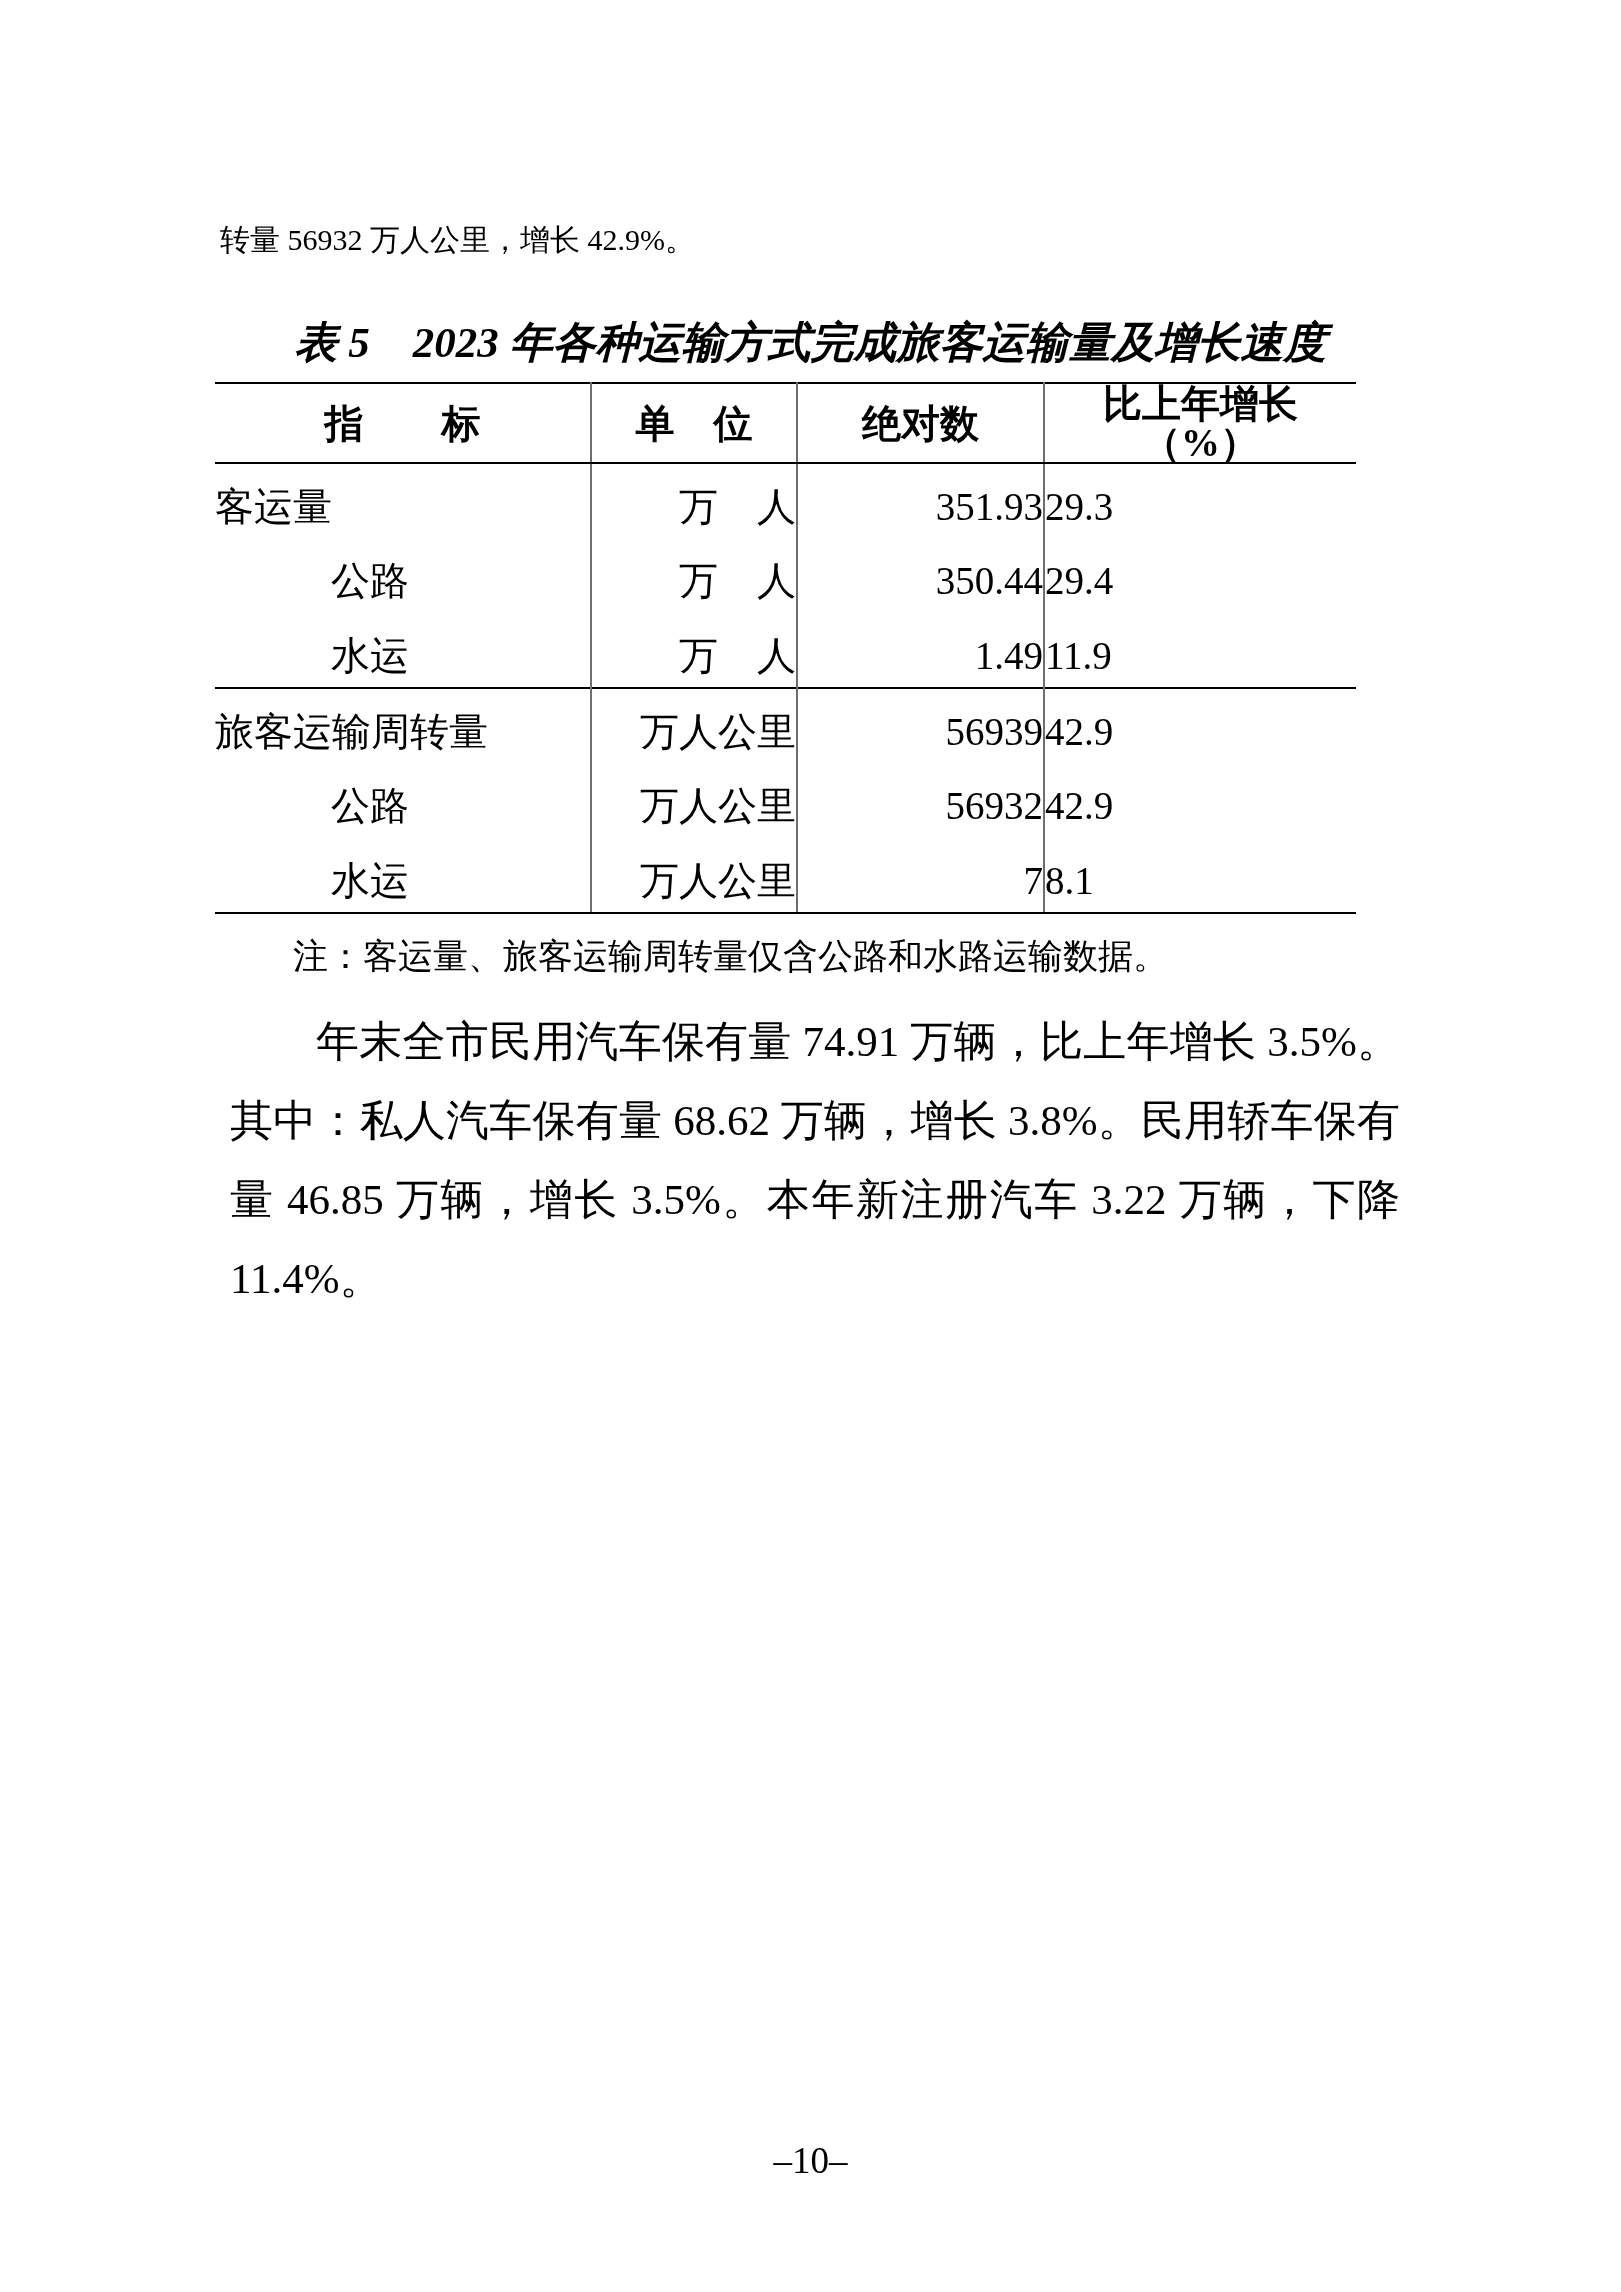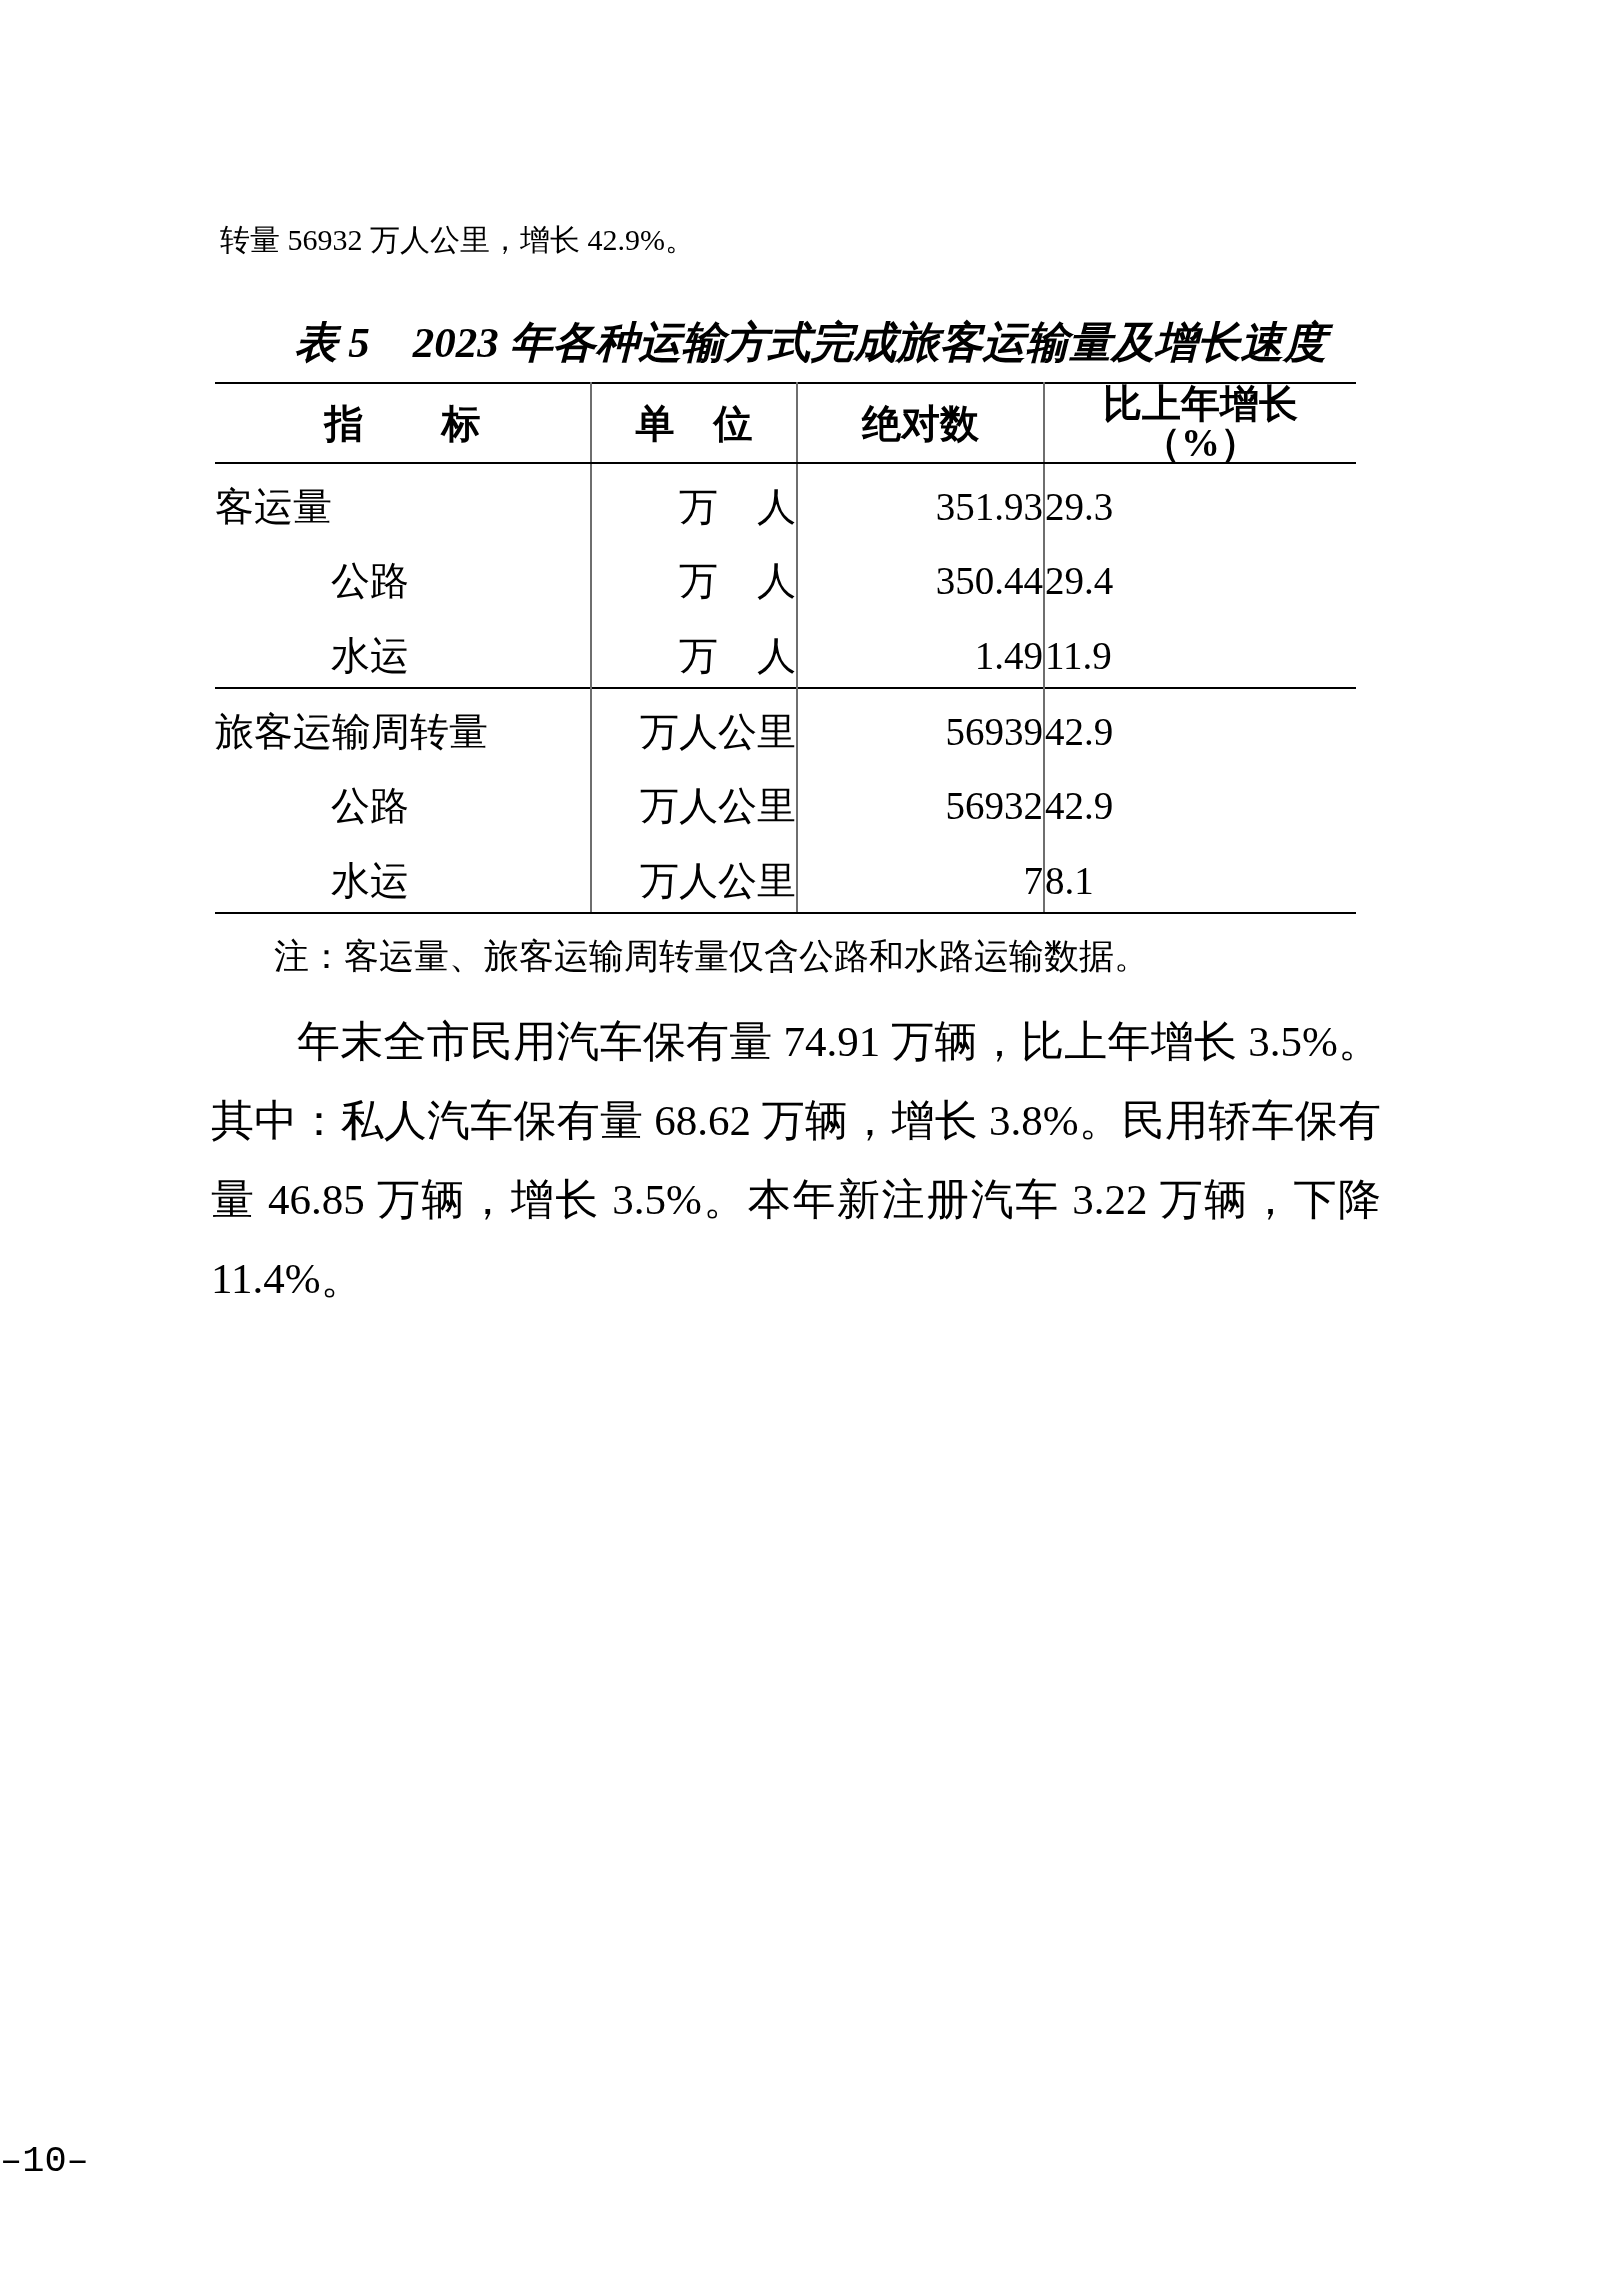--- a/index.html
+++ b/index.html
@@ -34,31 +34,31 @@
   table.stats th:nth-child(-n+3),
   table.stats td:nth-child(-n+3) { border-right:2px solid #6e6e6e; }
   table.stats tbody td { padding-top:10px; }
   table.stats tbody tr.block-start td { border-top:2.9px solid #000; }
   table.stats tbody tr:last-child td { border-bottom:2.9px solid #000; }
   td.ind { text-align:left; padding-left:84px; }
   tr.sub td.ind { padding-left:116px; }
   td.unit { text-align:right; }
   td.val { text-align:right; padding-right:29px; }
   td.gro { padding-right:25.5px; }
-  .flow { position:absolute; left:205px; top:918px; width:1182px; }
+  .flow { position:absolute; left:224px; top:918px; width:1182px; }
   .note {
     font-size:35px; line-height:78px; padding-left:69px; margin:0;
   }
   .para {
     font-size:43px; line-height:79px; text-indent:86px;
     text-align:justify; margin:6px;
   }
   .page-num {
     position:absolute; left:0; top:2122px; width:100%;
-    font-size:37px; line-height:78px;font-family:Liberation Mono, monospace;
+    text-align:center; font-size:37px; line-height:78px;
   }
 </style>
 </head>
 <body>
 
 <div>
 
   <p class="intro-line">转量 56932 万人公里，增长 42.9%。</p>
 
   <h2 class="table-title">表 5　2023 年各种运输方式完成旅客运输量及增长速度</h2>

